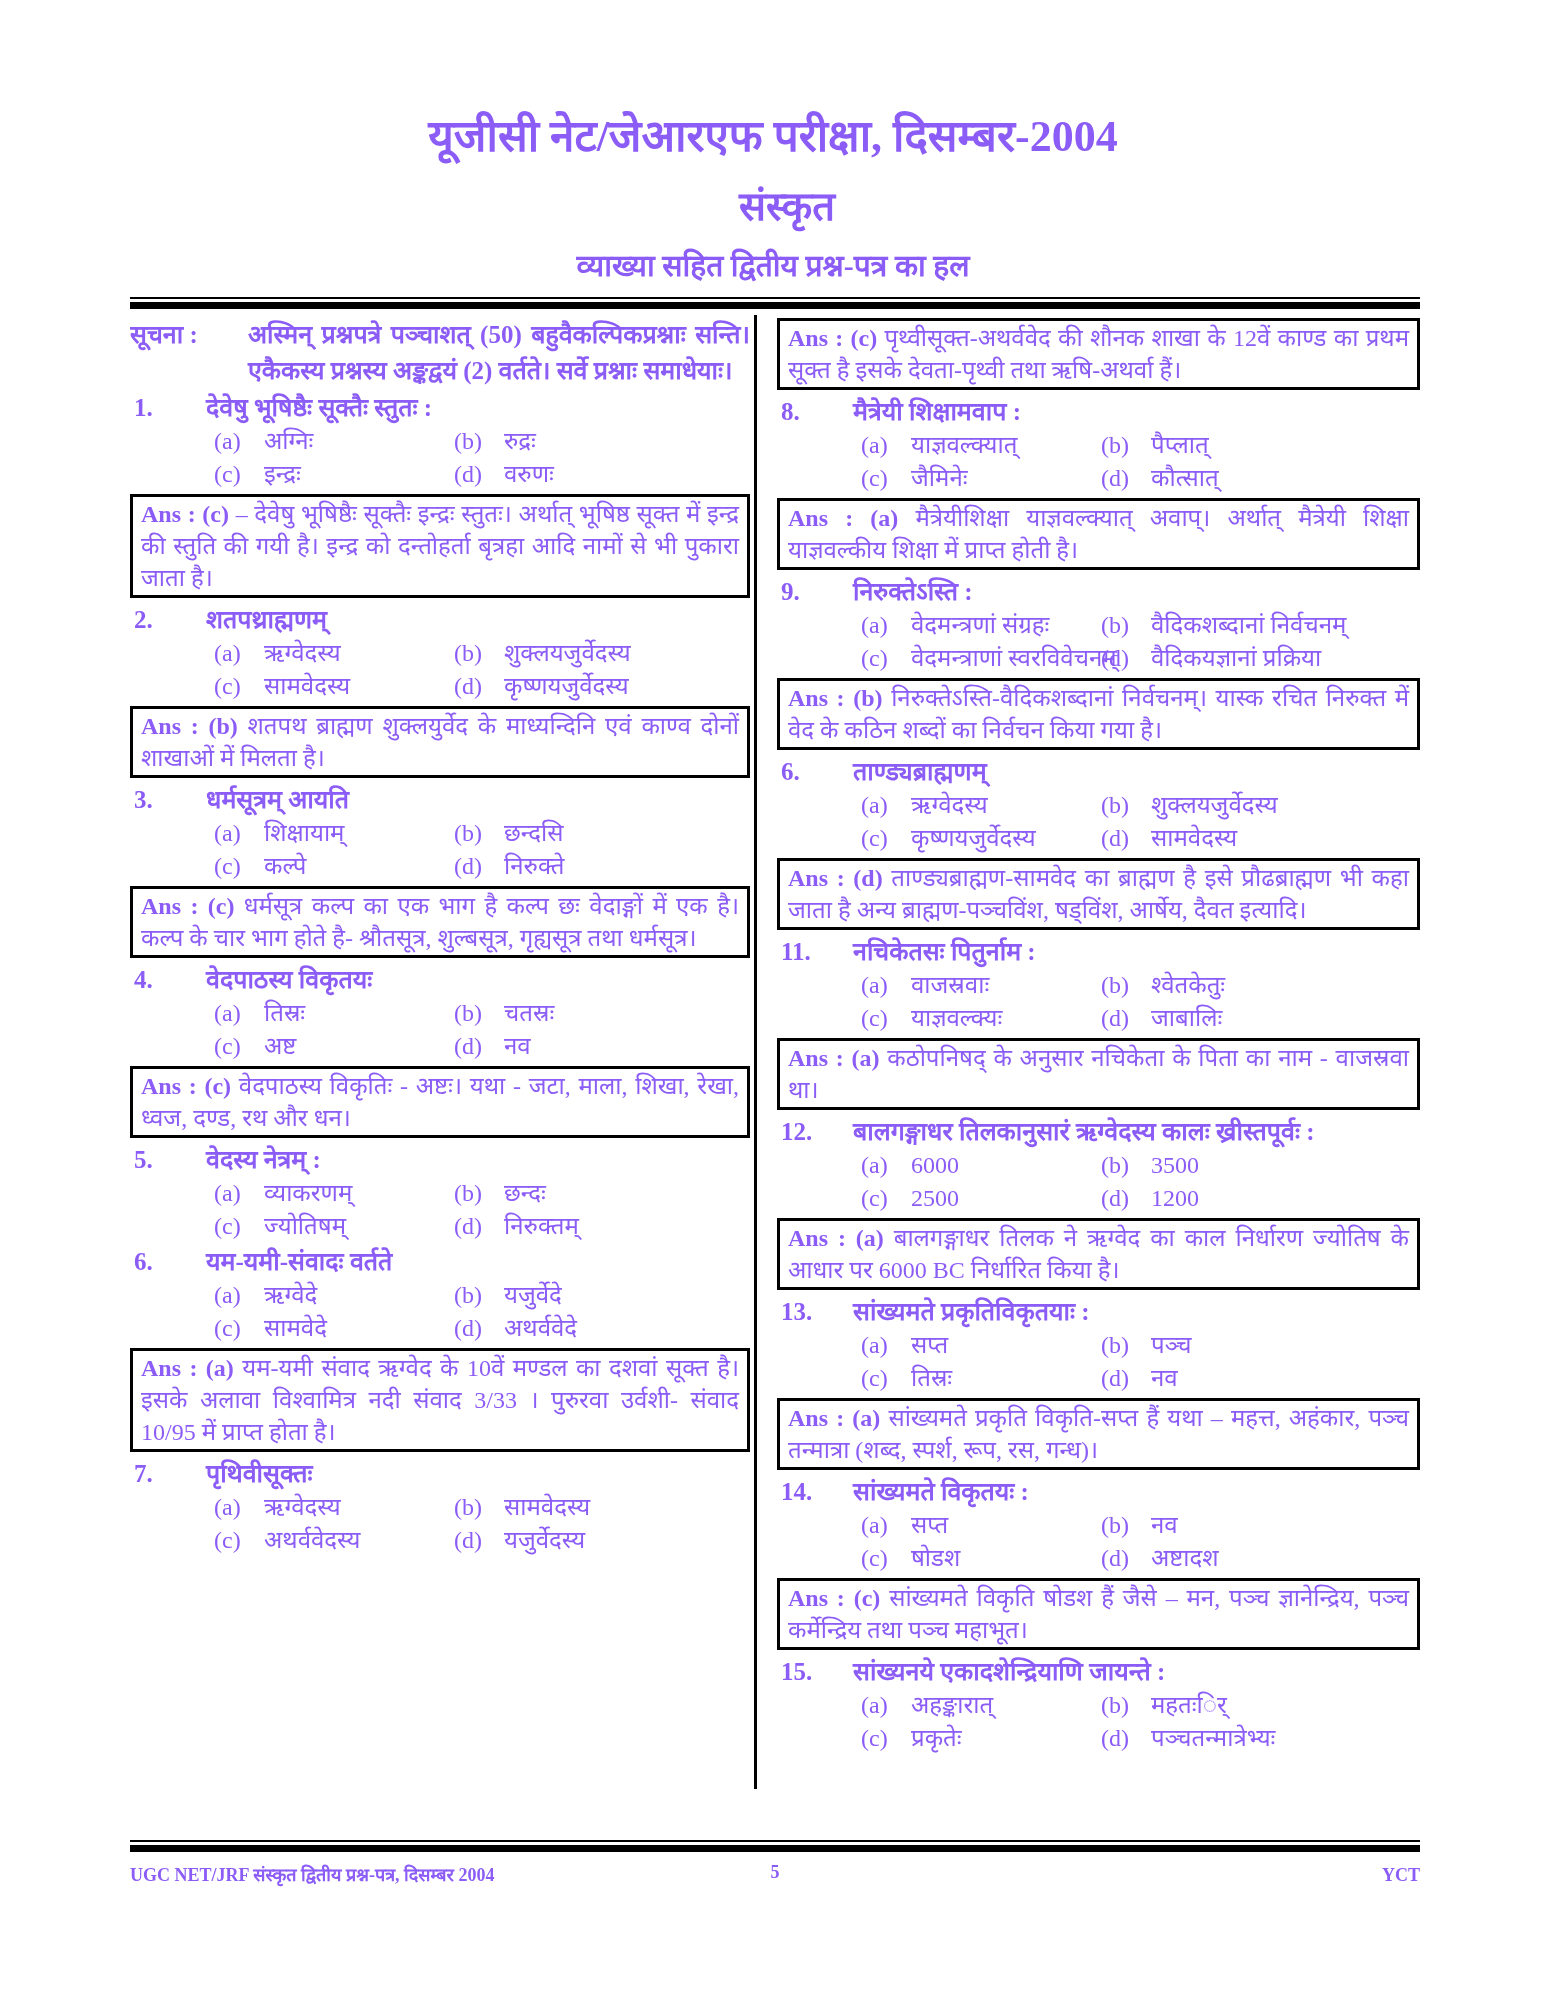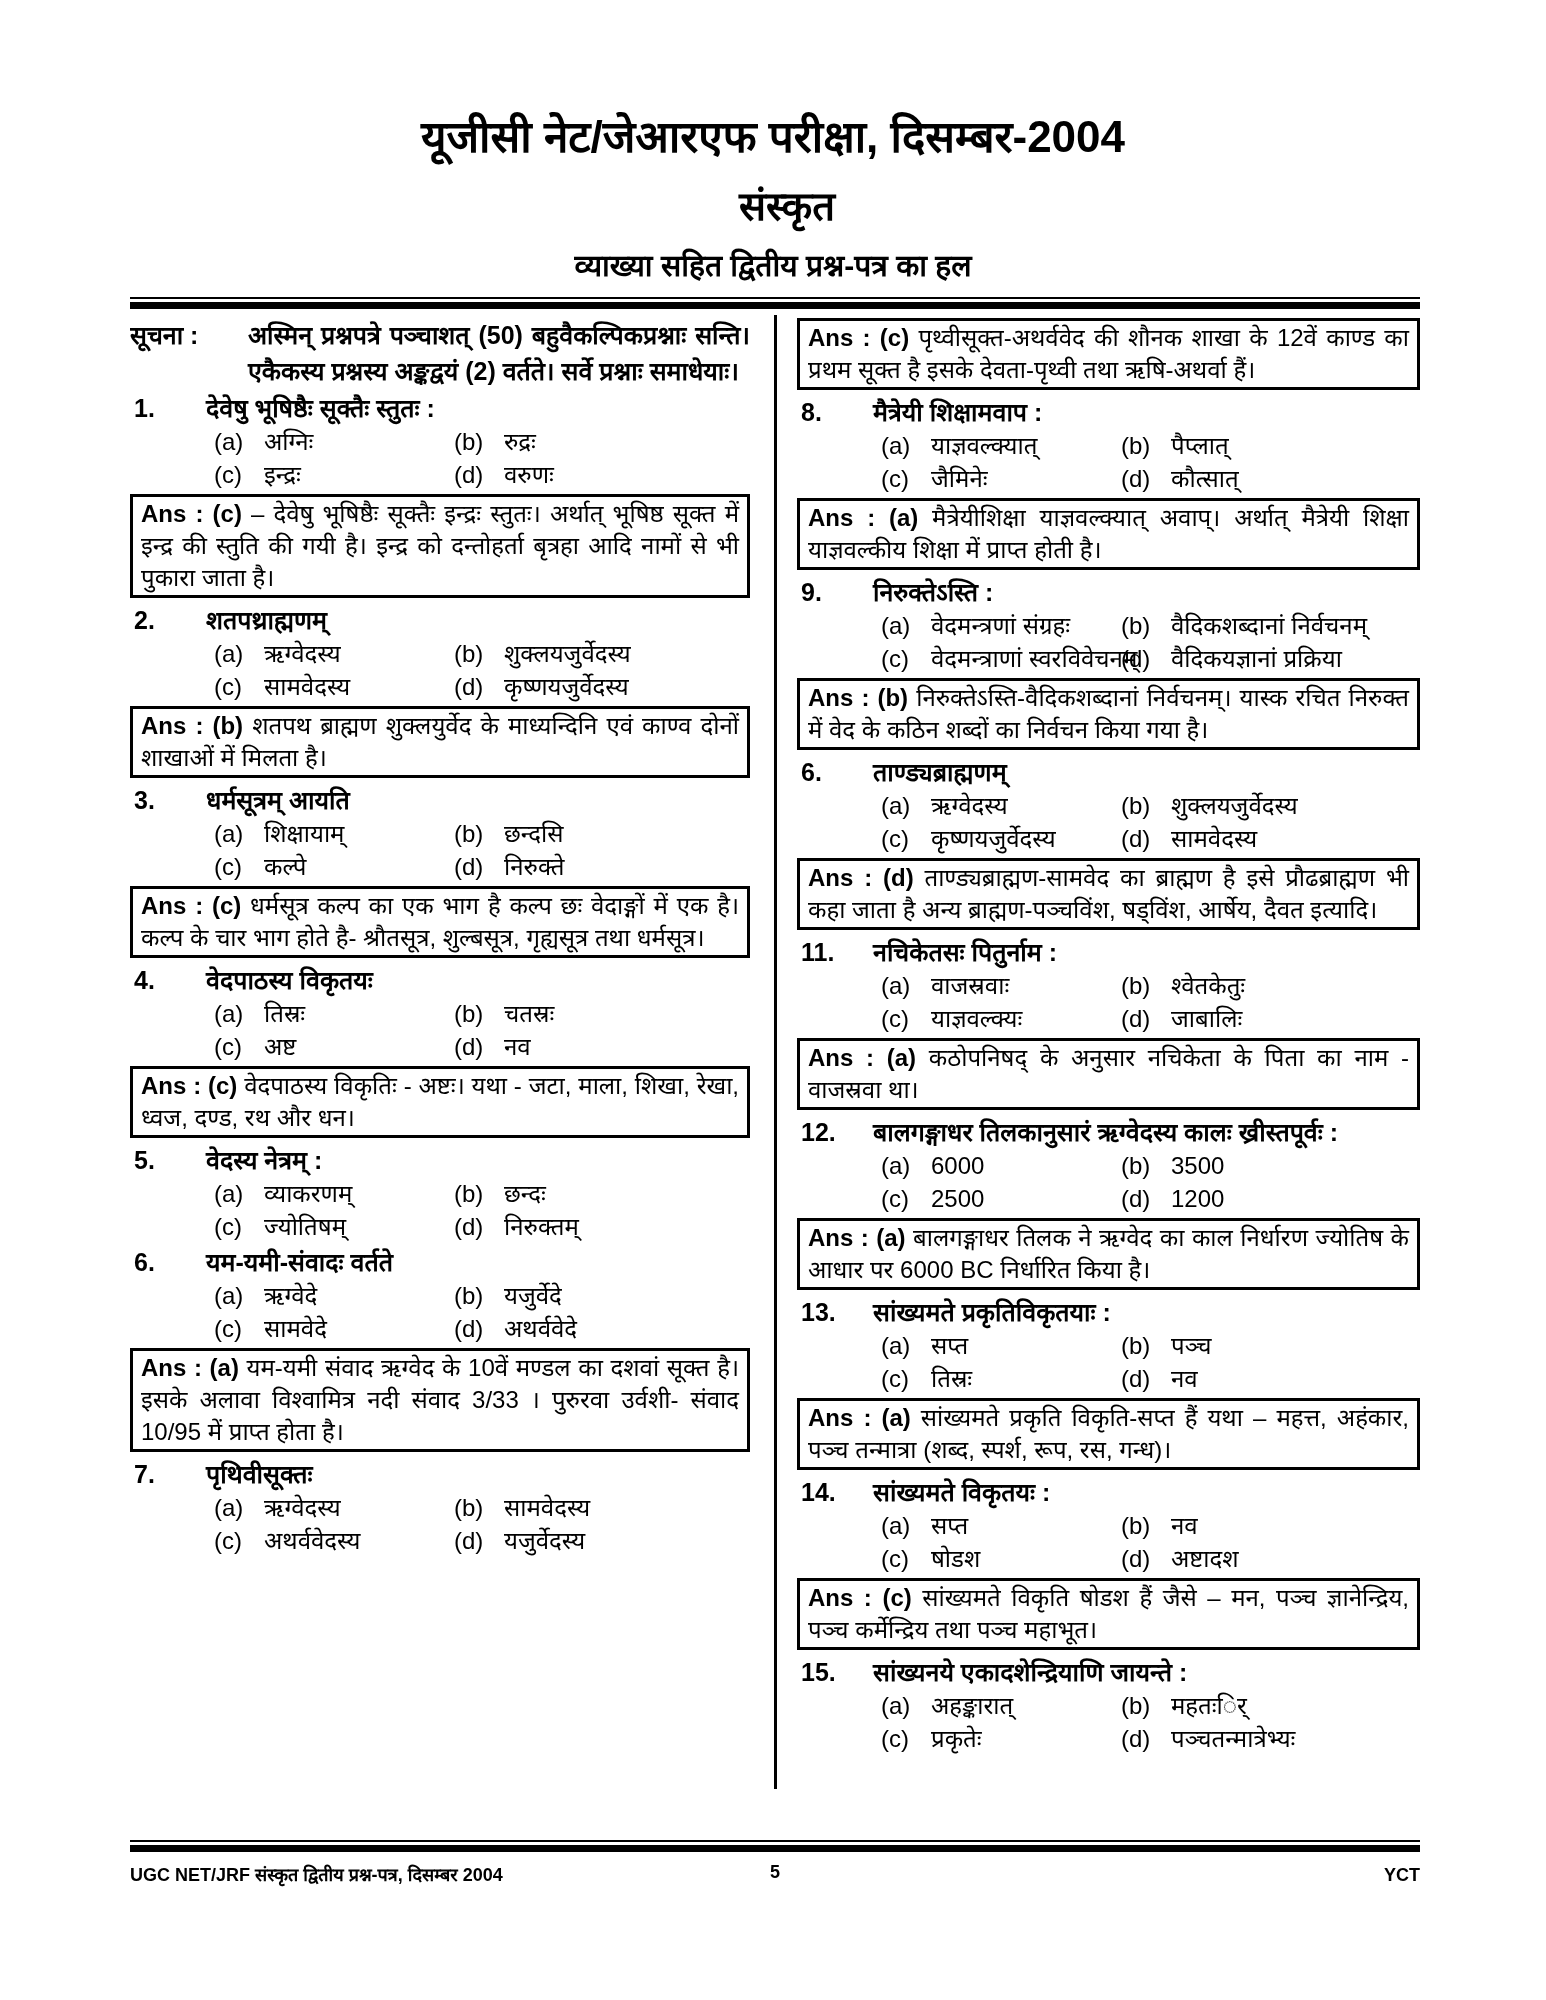--- a/index.html
+++ b/index.html
@@ -1,43 +1,43 @@
 <!DOCTYPE html>
 <html lang="hi"><head>
 <meta charset="utf-8">
 <style>
   html,body{margin:0;padding:0;background:#9a9a9a;}
   .page{
     position:relative;
     width:1546px;height:2000px;
     margin:0 auto;
     background:#ffffff;
-    color:#000000;
-    font-family:Liberation Sans, sans-serif;
+    color:#8b5cf6;
+    font-family:Liberation Serif, serif;
     overflow:hidden;
   }
   
   .header{padding-top:112px;text-align:center;}
   .h-title{font-size:44px;font-weight:bold;line-height:1.15;}
   .h-subject{font-size:40px;font-weight:bold;margin-top:14px;padding-left:28px;}
   .h-subtitle{font-size:30px;font-weight:bold;margin-top:12px;}
   .double-rule{margin:12px 126px 0 130px;}
   .double-rule .thin{height:2px;background:#000;}
   .double-rule .thick{height:7px;background:#000;margin-top:3px;}
   
   .columns{
     display:flex;
     margin:6px 126px 0 130px;
     height:1474px;
     overflow:hidden;
     font-size:24px;
     line-height:32px;
   }
   .col{overflow:hidden;}
-  .col-left{width:620px;padding-right:24px;}
+  .col-left{width:620px;padding-right:4px;}
   .col-divider{width:3px;background:#000;flex:none;}
   .col-right{flex:1;padding-left:20px;}
   
   .notice{display:flex;font-weight:bold;font-size:25px;line-height:36px;margin:2px 0 2px;}
   .notice-label{flex:none;width:118px;}
   .notice-text{flex:1;text-align:justify;}
   
   .q{margin:0;}
   .q-head{display:flex;font-weight:bold;font-size:25px;line-height:34px;margin:2px 0 0;}
   .q-num{flex:none;width:76px;padding-left:4px;box-sizing:border-box;}

